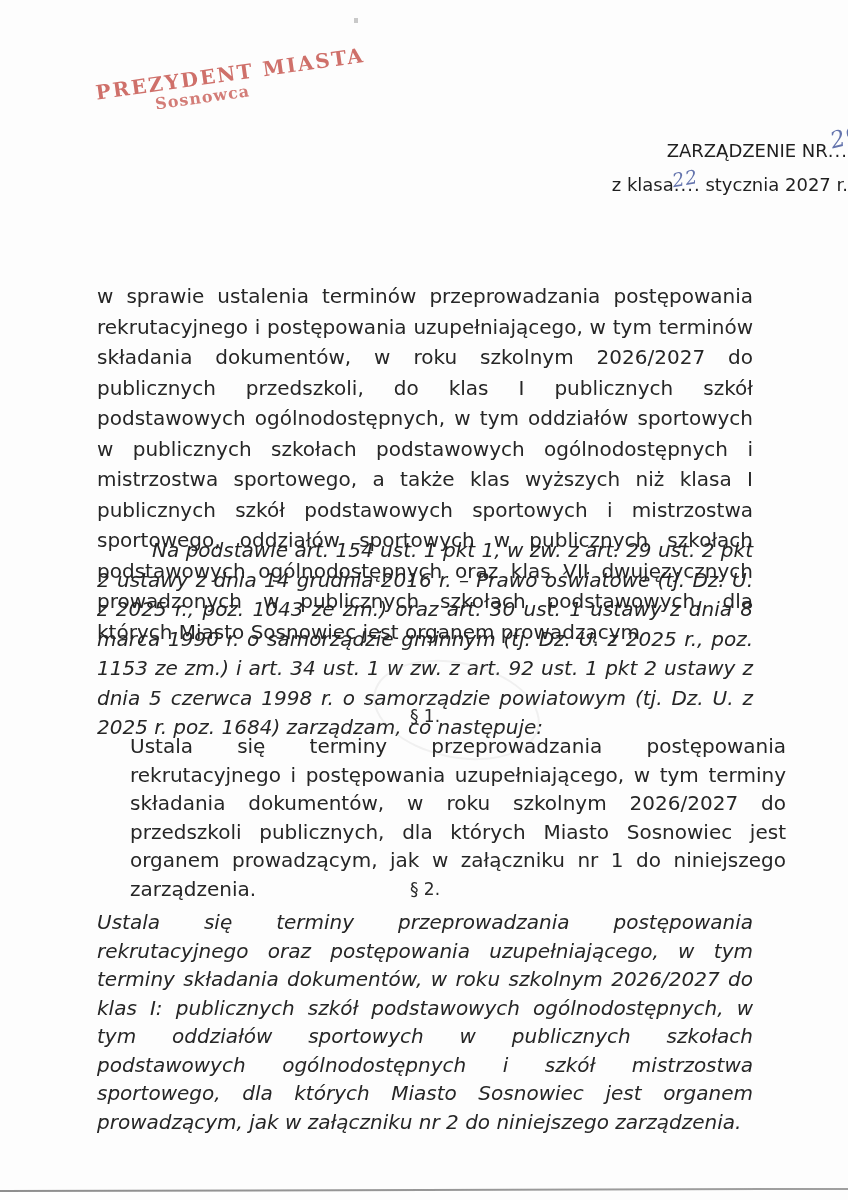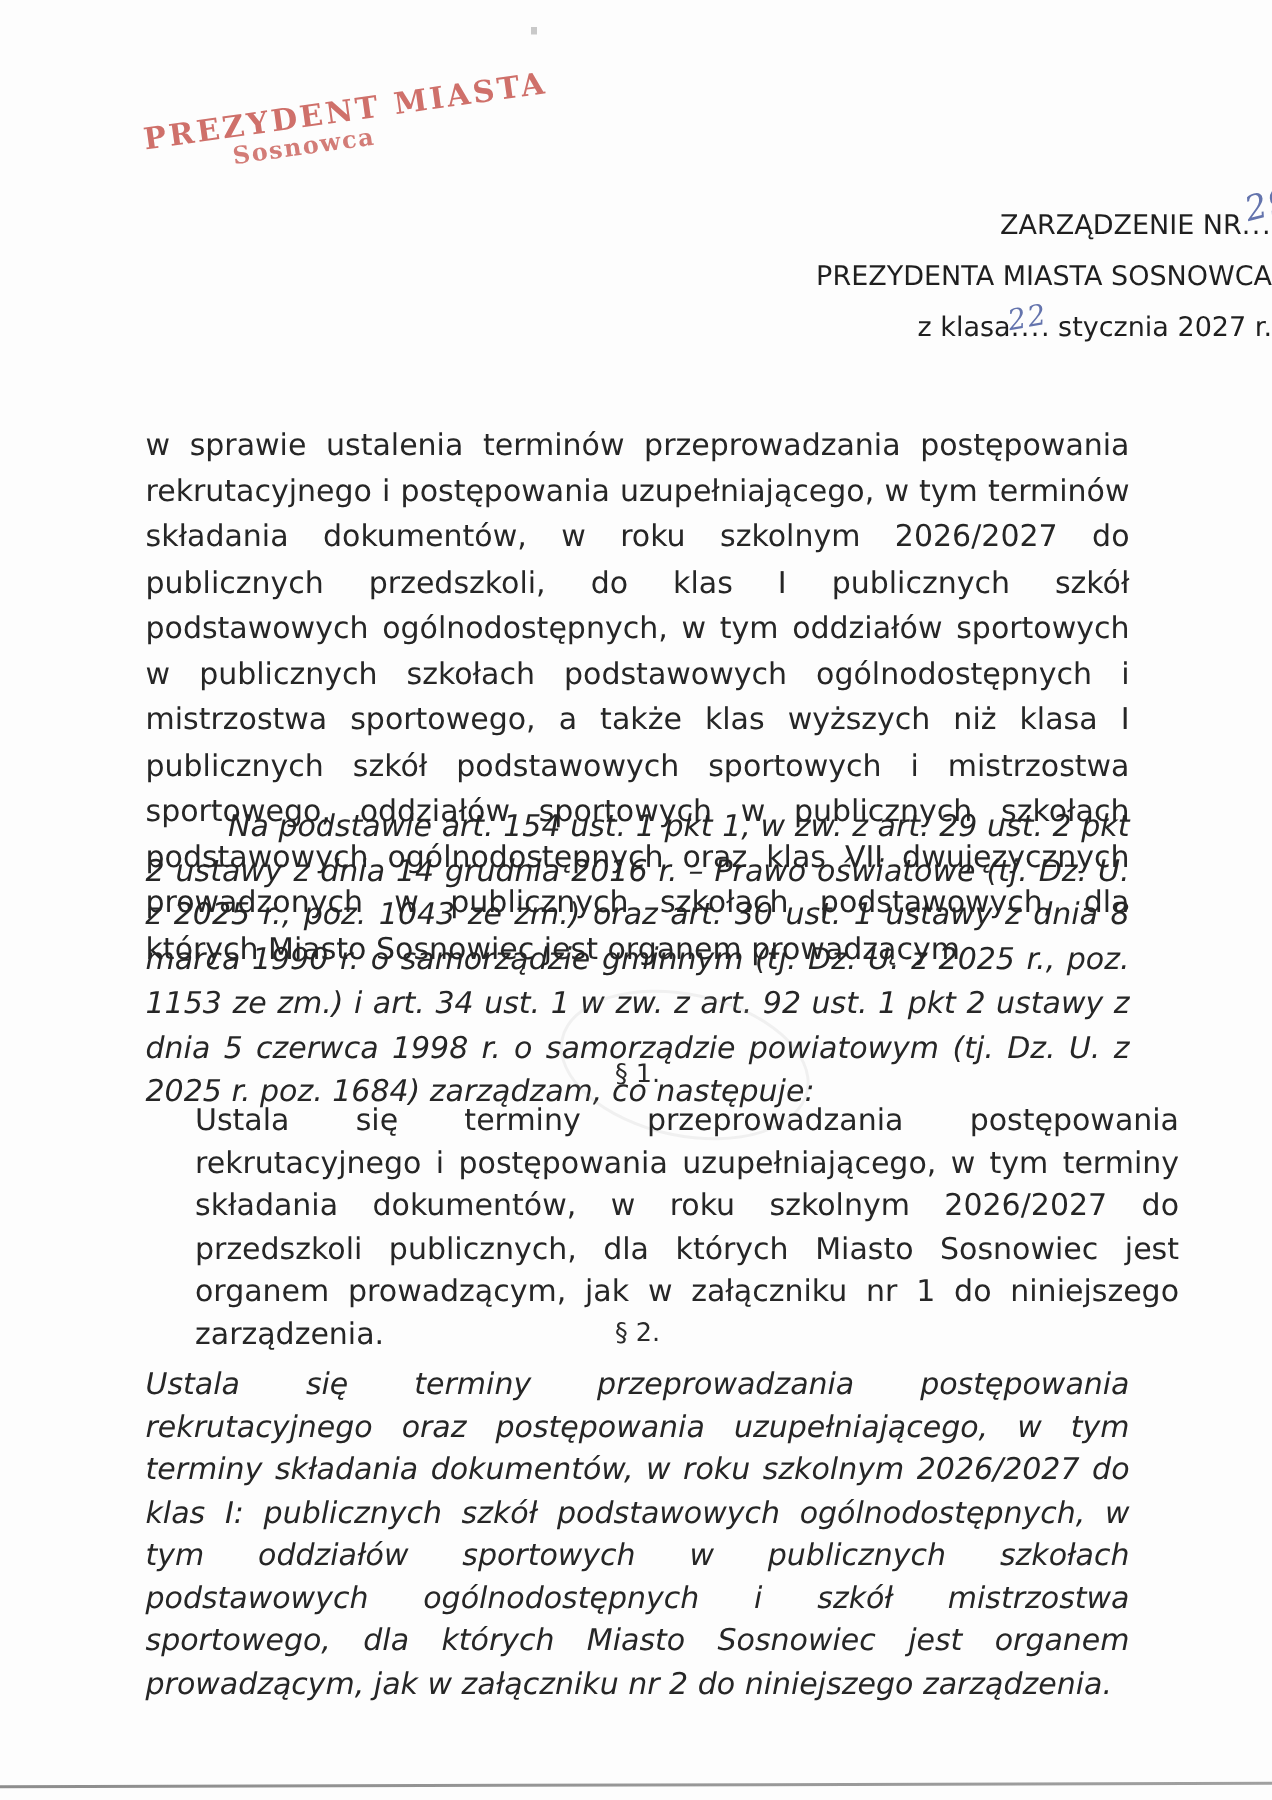--- a/index.html
+++ b/index.html
@@ -140,21 +140,20 @@
 
   <div class="stamp">
     <div class="stamp-line1">PREZYDENT MIASTA</div>
     <div class="stamp-line2">Sosnowca</div>
   </div>
 
   <div class="title-block">
     <div>
       <span>ZARZĄDZENIE NR</span><span class="dots"><span>...</span><span class="handwritten hw-number">29</span></span>
     </div>
-    <div>PREZYDENTA MIASTA SOSNOWCA</div>
     <div>
       <span>z klasa</span><span class="dots"><span>...</span><span class="handwritten hw-date">22</span></span><span>. stycznia 2027 r.</span>
     </div>
   </div>
 
   <div class="para subject">w sprawie ustalenia terminów przeprowadzania postępowania rekrutacyjnego i postępowania uzupełniającego, w tym terminów składania dokumentów, w roku szkolnym 2026/2027 do publicznych przedszkoli, do klas I publicznych szkół podstawowych ogólnodostępnych, w tym oddziałów sportowych w publicznych szkołach podstawowych ogólnodostępnych i mistrzostwa sportowego, a także klas wyższych niż klasa I publicznych szkół podstawowych sportowych i mistrzostwa sportowego, oddziałów sportowych w publicznych szkołach podstawowych ogólnodostępnych oraz klas VII dwujęzycznych prowadzonych w publicznych szkołach podstawowych, dla których Miasto Sosnowiec jest organem prowadzącym</div>
 
   <div class="para legal-basis">Na podstawie art. 154 ust. 1 pkt 1, w zw. z art. 29 ust. 2 pkt 2 ustawy z dnia 14 grudnia 2016 r. – Prawo oświatowe (tj. Dz. U. z 2025 r., poz. 1043 ze zm.) oraz art. 30 ust. 1 ustawy z dnia 8 marca 1990 r. o samorządzie gminnym (tj. Dz. U. z 2025 r., poz. 1153 ze zm.) i art. 34 ust. 1 w zw. z art. 92 ust. 1 pkt 2 ustawy z dnia 5 czerwca 1998 r. o samorządzie powiatowym (tj. Dz. U. z 2025 r. poz. 1684) zarządzam, co następuje:</div>
 
   <div class="watermark-circle"></div>

